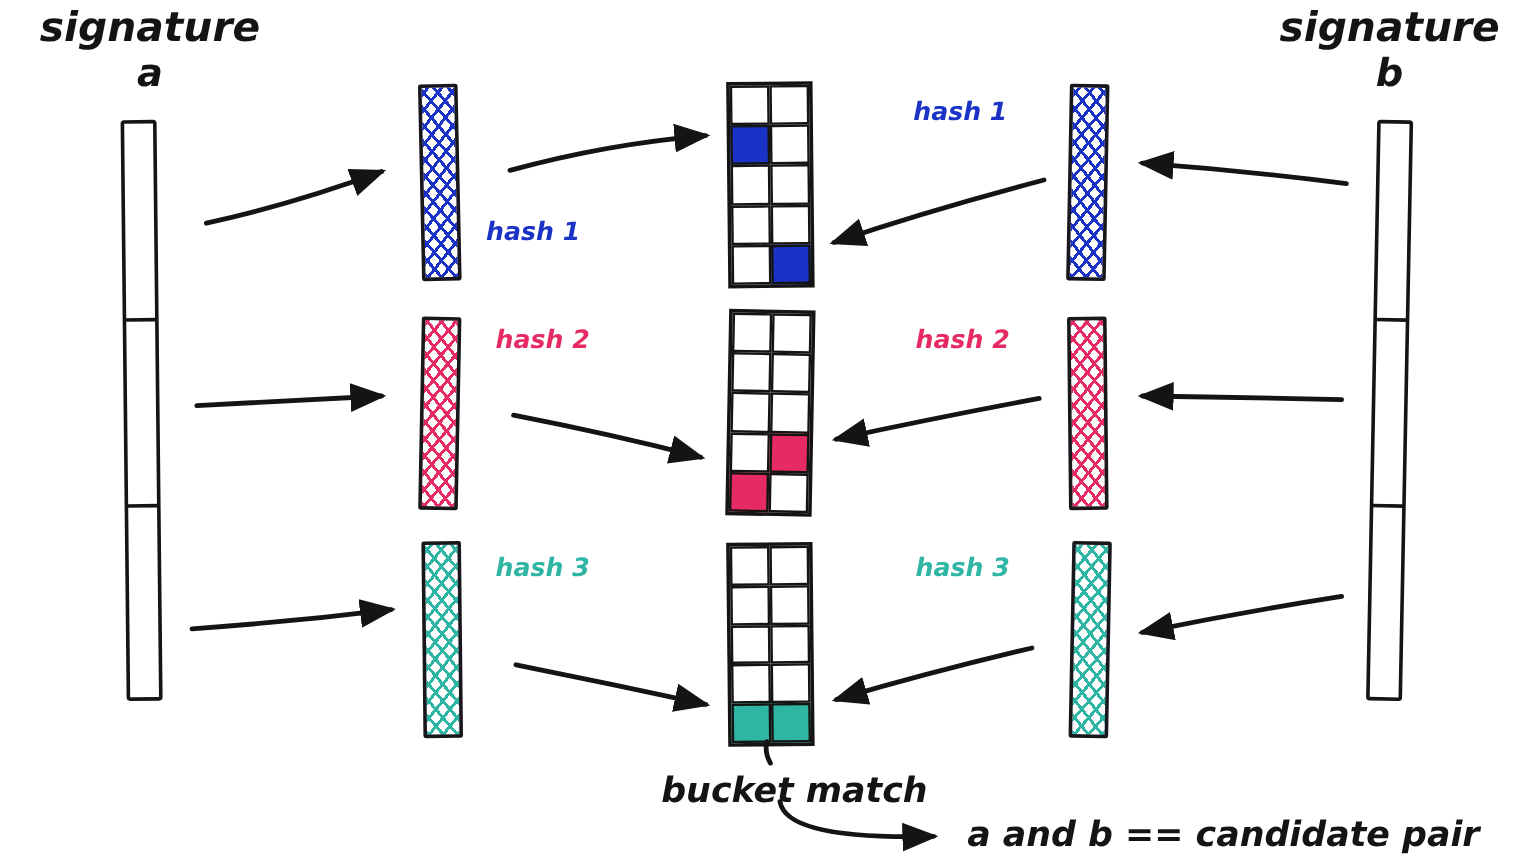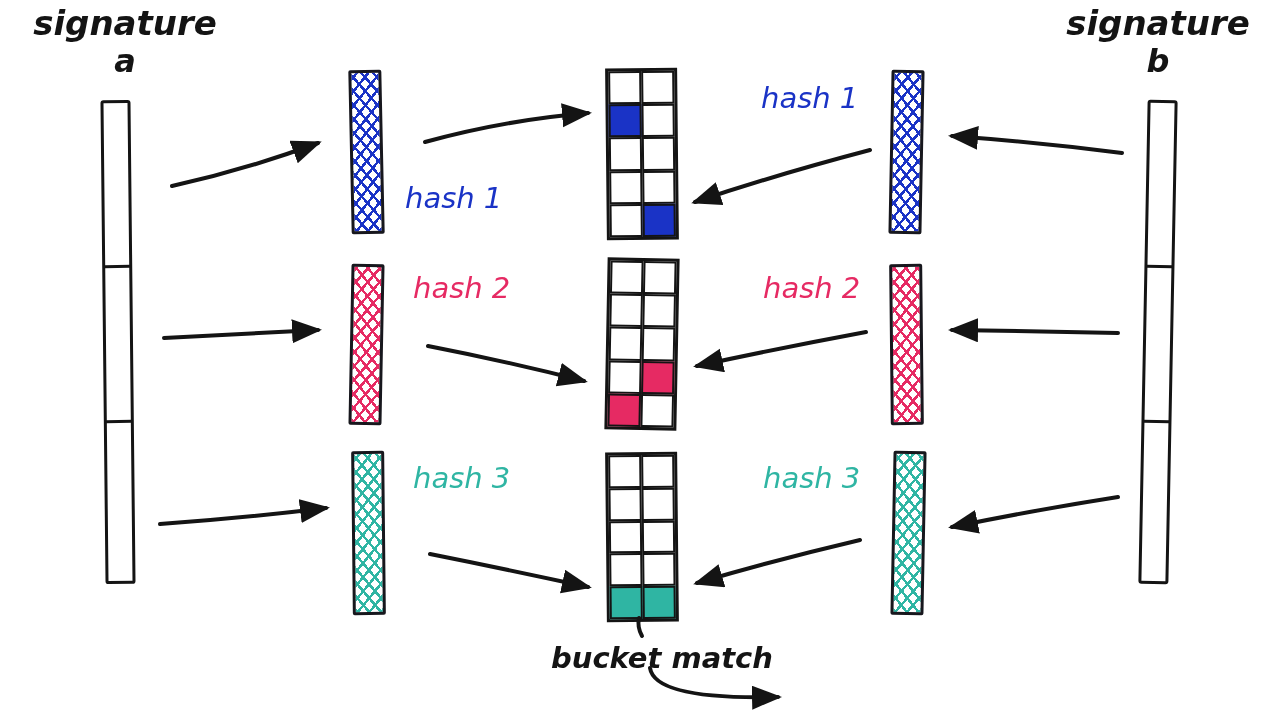--- a/index.html
+++ b/index.html
@@ -9,21 +9,21 @@
              font-style:italic;font-weight:bold;}
   .sig-sub{font-size:32px;font-style:italic;font-weight:bold;}
   .sigbar{position:absolute;width:24px;height:478px;border:3.5px solid #141414;border-radius:3px;background:#fff;}
   .segline{position:absolute;left:-1px;right:-1px;height:3px;background:#141414;}
   .hashbar{position:absolute;width:27px;border:3.5px solid #17171d;border-radius:2px;background-color:#fff;
     background-image:
       repeating-linear-gradient(50deg, var(--c) 0 2.5px, transparent 2.5px 9px),
       repeating-linear-gradient(-50deg, var(--c) 0 2.5px, transparent 2.5px 9px);}
   .grid{position:absolute;width:66px;display:grid;border:3px solid #141414;background:#fff;}
   .cell{border:2px solid #141414;}
-  .hash-label{position:absolute;font-size:29px;font-style:italic;font-weight:normal;white-space:nowrap;}
+  .hash-label{position:absolute;font-size:21px;font-style:italic;font-weight:bold;white-space:nowrap;}
   .note{position:absolute;font-size:29px;font-style:italic;font-weight:bold;color:#141414;white-space:nowrap;margin-left:20px;}
   svg.arrows{position:absolute;left:0;top:0;pointer-events:none;}
   .t-l1{transform:rotate(-1.2deg);} .t-r1{transform:rotate(1.1deg);} .t-l05{transform:rotate(-0.6deg);}
 </style>
 </head>
 <body>
 
 <div class="canvas">
 
   <div class="sig-label" style="left:25px;top:4px;">
@@ -93,20 +93,21 @@
 
   <div class="hash-label" style="left: 405px; top: 181px; color: rgb(26, 51, 198);">hash 1</div>
   <div class="hash-label" style="left: 413px; top: 271px; color: rgb(230, 42, 99);">hash 2</div>
   <div class="hash-label" style="left: 413px; top: 461px; color: rgb(47, 181, 163);">hash 3</div>
 
   <div class="hash-label" style="left: 761px; top: 81px; color: rgb(26, 51, 198);">hash 1</div>
   <div class="hash-label" style="left: 763px; top: 271px; color: rgb(230, 42, 99);">hash 2</div>
   <div class="hash-label" style="left: 763px; top: 461px; color: rgb(47, 181, 163);">hash 3</div>
 
   <div class="note" style="left:531px;top:641px;">bucket match</div>
+  <div class="note" style="left:786px;top:678px;">a and b == candidate pair</div>
 
   <svg class="arrows" width="1280" height="720" viewBox="0 0 1280 720">
     <defs>
       <marker id="ah" markerWidth="9" markerHeight="8" refX="6.5" refY="3" orient="auto" markerUnits="strokeWidth">
         <path d="M0,0 L7.5,3 L0,6 Z" fill="#141414"></path>
       </marker>
     </defs>
     <g stroke="#141414" stroke-width="4" fill="none" stroke-linecap="round">
       <path d="M172,186 Q245,170 318,143" marker-end="url(#ah)"></path>
       <path d="M164,338 Q240,334 318,330" marker-end="url(#ah)"></path>

